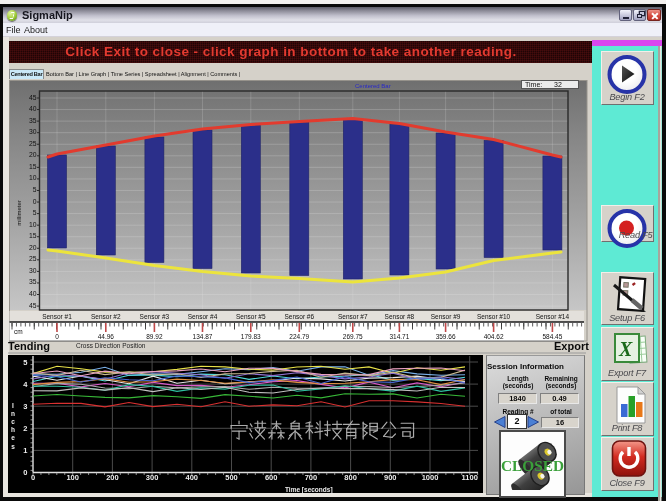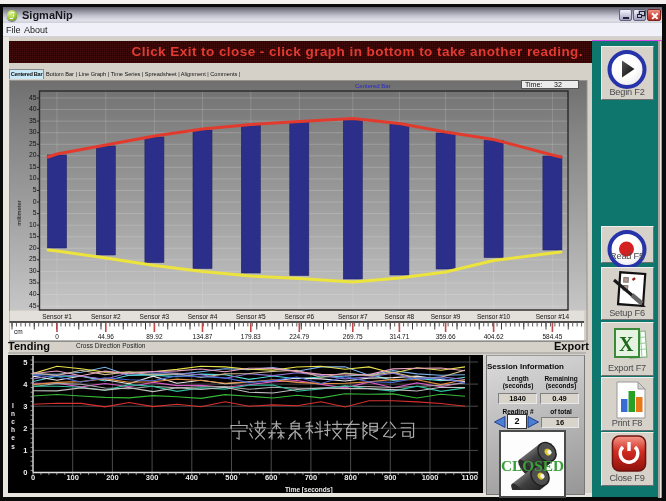--- a/index.html
+++ b/index.html
@@ -18,38 +18,38 @@
  background:linear-gradient(180deg,#f4f4fc 0%,#c6c6dc 55%,#a2a2c0 100%);}
 #btnmin{left:616px;} #btnmax{left:630px;}
 #btncls{left:644px;width:14px;background:linear-gradient(180deg,#eb9288 0%,#d84f44 50%,#b83228 100%);border-color:#77241e;}
 #btnmin i{position:absolute;left:3px;top:7px;width:6px;height:2px;background:#222238;}
 #btnmax i{position:absolute;left:2.5px;top:4px;width:5px;height:4px;border:1.3px solid #222238;box-shadow:2.5px -2.5px 0 -0.5px #c6c6dc,2.5px -2.5px 0 0.8px #222238;}
 #btncls i{position:absolute;left:5.5px;top:1.5px;width:1.8px;height:8px;background:#fff;transform:rotate(45deg);}#btncls i:after{content:"";position:absolute;left:0;top:0;width:1.8px;height:8px;background:#fff;transform:rotate(90deg);}
 #menubar{position:absolute;left:0;top:16px;width:659px;height:14px;background:#eff0f8;border-bottom:1px solid #d4d2da;font-size:9px;color:#1a1a1a;}
 #menubar span{position:absolute;top:2px;}
 #banner{position:absolute;left:5px;top:34px;width:584px;height:22px;background:#1f0405;
  background-image:repeating-linear-gradient(90deg,rgba(140,28,28,.20) 0 1px,transparent 1px 2px),repeating-linear-gradient(0deg,rgba(140,28,28,.20) 0 1px,transparent 1px 2px);}
-#banner div{position:absolute;width:100%;left:-9px;top:3px;text-align:right;font-size:13.5px;font-weight:bold;color:#e23a30;letter-spacing:0.45px;}
+#banner div{position:absolute;width:100%;left:-9px;top:3px;text-align:center;font-size:13.5px;font-weight:bold;color:#e23a30;letter-spacing:0.45px;}
 #tabs{position:absolute;left:6px;top:62px;width:584px;height:10px;font-size:5.6px;color:#111;}
 #tab0{position:absolute;left:0;top:0;width:35px;height:10px;background:#c9e8f8;border:1px solid #8a8a8a;border-bottom:none;font-weight:bold;text-align:center;line-height:9px;letter-spacing:-0.3px;}
 #tabrest{position:absolute;left:37px;top:2px;white-space:pre;}
 #ctitle{position:absolute;left:352px;top:75.5px;font-size:6px;color:#2828c8;}
 #timebox{position:absolute;left:518px;top:72.5px;width:57.5px;height:9.5px;background:#ececec;border:1px solid #555;font-size:7px;color:#111;}
 #timebox span{position:absolute;top:0.2px;}
 #crossdir{position:absolute;left:73px;top:335px;font-size:6.5px;color:#222;}
 #tending{position:absolute;left:5px;top:333px;font-size:11px;font-weight:bold;color:#0a0a0a;}
 #drive{position:absolute;left:551px;top:333px;font-size:11px;font-weight:bold;color:#0a0a0a;}
 
 #session{position:absolute;left:483px;top:348px;width:99px;height:140px;color:#0a0a0a;
  background:linear-gradient(160deg,#dcdcdc 0%,#bcbcbc 45%,#969696 100%);border:1px solid #777;border-top-color:#999;}
 #session .t{position:absolute;top:4px;width:100%;text-align:left;font-size:8px;font-weight:bold;}
 #session .h{position:absolute;font-size:6.5px;font-weight:bold;text-align:center;line-height:7px;}
 .sbox{position:absolute;background:#d8d4cc;border:1px solid #808080;border-right-color:#e8e8e8;border-bottom-color:#e8e8e8;font-size:7.5px;font-weight:bold;text-align:center;}
 #rollbox{position:absolute;left:496px;top:423px;width:67px;height:68px;background:#fdfdfd;border:2px solid #4a4a4a;}
-#sidebar{position:absolute;left:589px;top:33px;width:70px;height:457px;background:#0f766e;border-top:1px solid #d946ef;}
+#sidebar{position:absolute;left:589px;top:33px;width:70px;height:457px;background:#5eead4;border-top:6px solid #d946ef;font-style:italic;}
 #sidebar:after{content:"";position:absolute;left:66px;top:0;width:1.5px;height:457px;background:#a8a49c;box-shadow:1.5px 0 0 #e8e5df;}
 .sbtn{position:absolute;left:8.5px;width:53px;background:#d6d2ca;border:1px solid #f2efe9;border-right-color:#6f6f6f;border-bottom-color:#6f6f6f;text-align:center;color:#2a2a2a;}
 .sbtn .lbl{position:absolute;bottom:1.5px;width:100%;font-size:9.2px;color:#4a4a4e;letter-spacing:-0.2px;}
 .ring{position:absolute;left:50%;transform:translateX(-50%);top:2.5px;width:39px;height:39px;border-radius:50%;
  background:radial-gradient(circle at 40% 35%,#ffffff 45%,#e2e2e6 100%);border:4.5px solid #2733a8;}
 </style></head>
 <body>
 <div id="frame">
     <div id="inner">
   <div id="menubar">
@@ -679,21 +679,21 @@
                 <linearGradient id="gt" x1="0" y1="0" x2="1" y2="1">
                   <stop offset="0" stop-color="#555"></stop>
                   <stop offset="1" stop-color="#0a0a0a"></stop>
                 </linearGradient>
               </defs>
               <path d="M10.5 6.5 L23 15 L10.5 23.5 Z" fill="url(#gt)"></path>
             </svg>
           </div>
           <div class="lbl">Begin F2</div>
         </div>
-        <div class="sbtn" style="top:185px;height:37px;">
+        <div class="sbtn" style="top:159px;height:37px;text-align:right;">
           <div class="ring">
             <svg width="30" height="30" style="position:absolute;left:0;top:0;">
               <circle cx="15" cy="15" r="7.5" fill="#d42020"></circle>
             </svg>
           </div>
           <div class="lbl">Read F5</div>
         </div>
         <div class="sbtn" style="top:225.8px;height:53.5px;">
           <svg width="48" height="44" style="position:absolute;left:5px;top:1px;">
             <g transform="rotate(4 24 22)">

